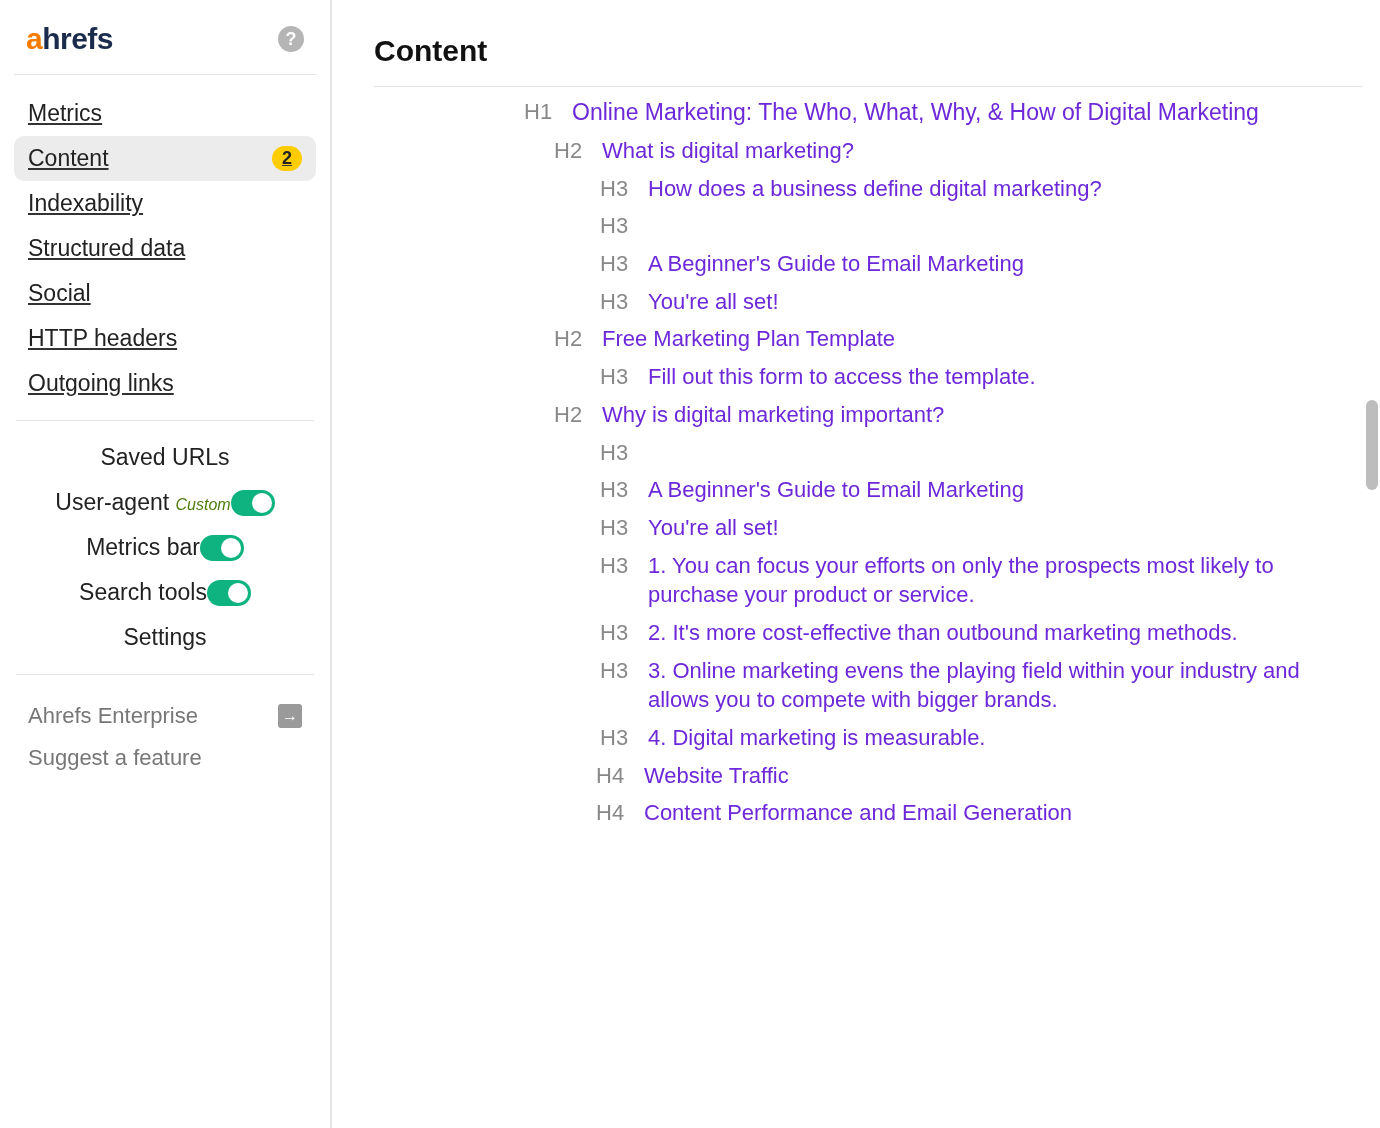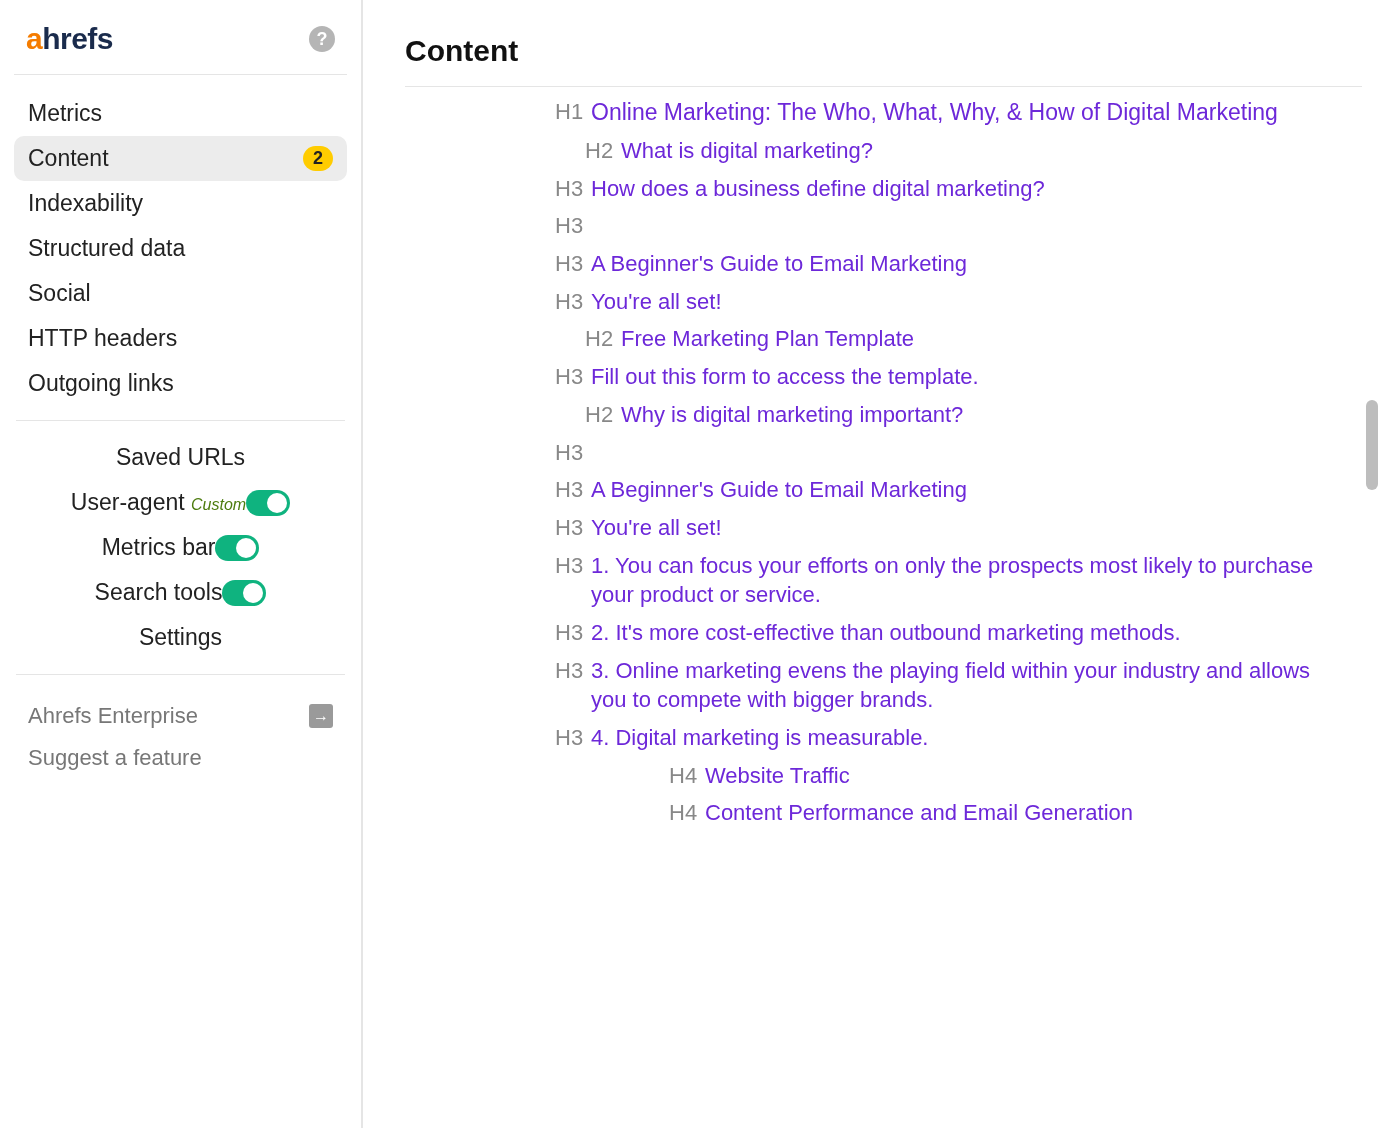--- a/index.html
+++ b/index.html
@@ -9,21 +9,21 @@
     color: #333;
     background: #fff;
     width: 1380px;
     height: 1128px;
     overflow: hidden;
     position: relative;
   }
   .layout { display: flex; height: 100%; }
   
   .sidebar {
-    width: 363px;
+    width: 332px;
     border-right: 2px solid #e5e5e5;
     padding: 22px 14px 0 14px;
     display: flex;
     flex-direction: column;
   }
   .logo-row {
     display: flex; align-items: center; justify-content: space-between;
     padding: 0 12px 18px 12px;
     border-bottom: 1px solid #e5e5e5;
     margin-bottom: 10px;
@@ -32,21 +32,21 @@
     font-weight: 800; font-size: 30px; letter-spacing: -0.5px;
     color: #1a2b4c;
   }
   .logo .a-orange { color: #f57c00; }
   .help-icon {
     width: 26px; height: 26px; border-radius: 50%;
     background: #b5b5b5; color: #fff;
     display: inline-flex; align-items: center; justify-content: center;
     font-weight: 700; font-size: 18px;
   }
-  .nav-list { margin-top: 6px; }
+  .nav-list { margin-top: 6px; text-decoration: underline; }
   .nav-item {
     display: flex; align-items: center; justify-content: space-between;
     padding: 9px 14px; border-radius: 10px;
     font-size: 23px; color: #222; cursor: pointer;
   }
   .nav-item.active { background: #ececec; font-weight: 500; }
   .badge {
     background: #ffcc00; color: #222; font-weight: 600;
     font-size: 18px; padding: 2px 10px; border-radius: 14px;
   }
@@ -74,27 +74,27 @@
     display: inline-flex; align-items: center; justify-content: center;
     border-radius: 3px; font-size: 16px; font-weight: 700;
   }
   
   .main { flex: 1; padding: 34px 18px 0 42px; position: relative; }
   .page-title {
     font-size: 30px; font-weight: 800; color: #111; margin-bottom: 18px;
   }
   .hr-full { border-top: 1px solid #e5e5e5; margin-bottom: 10px; }
   .outline { padding-left: 150px; padding-right: 20px; }
-  .h-row { display: flex; align-items: flex-start; margin-bottom: 8px; line-height: 1.35; }
+  .h-row { display: flex; align-items: flex-start; gap: 12px; margin-bottom: 8px; line-height: 1.35; }
   .h-tag { color: #888; font-size: 22px; min-width: 36px; text-align: left; flex-shrink: 0; }
   .h-text { color: #6d28d9; font-size: 22px; }
   .lvl1 { margin-left: 0; }
   .lvl2 { margin-left: 30px; }
-  .lvl3 { }
-  .lvl4 { margin-left: 114px; }
+  .lvl3 { margin-left: 76px; }
+  .lvl4 { margin-left: 72px; }
   .lvl1 .h-text { font-size: 23px; }
   
   .scroll-thumb {
     position: absolute; right: 2px; top: 400px; width: 12px; height: 90px;
     background: #bdbdbd; border-radius: 6px;
   }
 </style>
 </head>
 <body>
 

